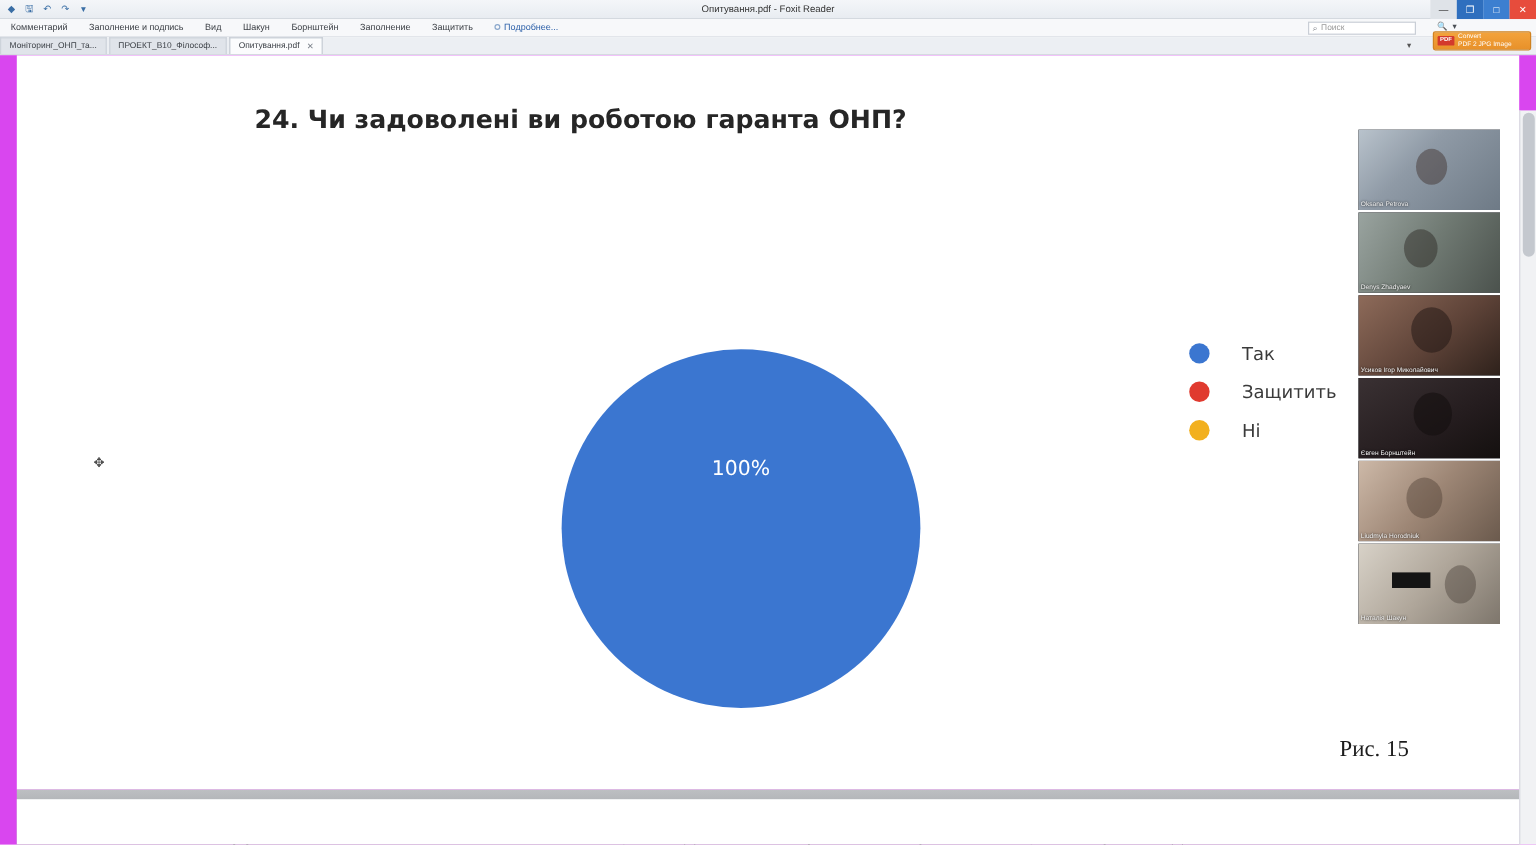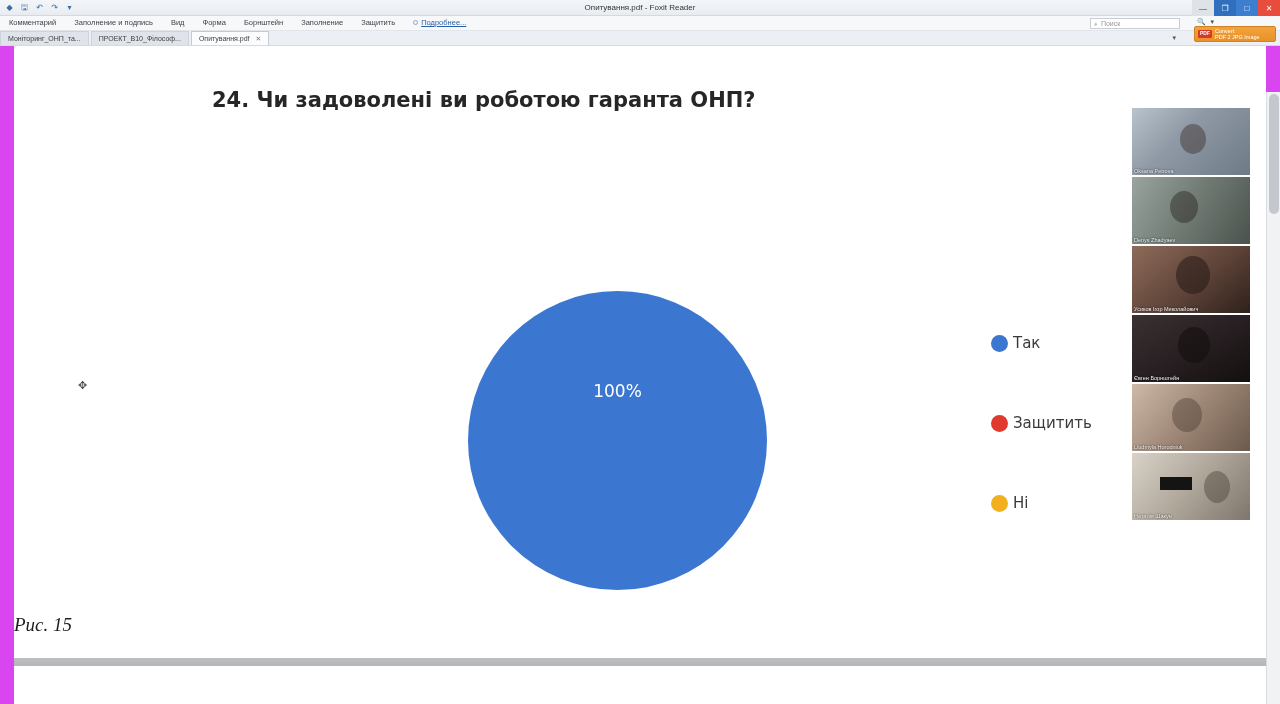--- a/index.html
+++ b/index.html
@@ -50,21 +50,21 @@
 
   
   .menubar {
     position: absolute; left: 0; top: 16px; width: 1280px; height: 15px;
     background: #f7f8fa;
     border-bottom: 1px solid #e2e5ea;
     display: flex; align-items: flex-end;
     font-size: 7.5px; color: #3b3f45;
   }
   .menubar .mi { padding: 0 9px; line-height: 15px; white-space: nowrap; }
-  .menubar .mi.more { color: #2b5fa8; display: flex; align-items: center; gap: 3px; text-decoration: underline; }
+  .menubar .mi.more { color: #2b5fa8; display: flex; align-items: center; gap: 3px; }
   .menubar .dot {
     width: 5px; height: 5px; border-radius: 50%;
     border: 1px solid #8aa7cc; display: inline-block;
   }
   .searchbox {
     position: absolute; right: 100px; top: 2px;
     width: 90px; height: 11px; background: #fff;
     border: 1px solid #c9ced6; display: flex; align-items: center;
     padding: 0 3px; font-size: 7px; color: #999; gap: 3px;
   }
@@ -141,27 +141,27 @@
   .pie-label {
     position: absolute; left: 454px; top: 335px; width: 299px;
     text-align: center; color: #ffffff; font-size: 17px;
     font-family: "DejaVu Sans", sans-serif;
   }
 
   .legend {
     position: absolute; left: 977px; top: 240px;
     display: flex; flex-direction: column; gap: 14px;
   }
-  .legend-row { display: flex; align-items: center; gap: 5px; margin-top: 48px; }
+  .legend-row { display: flex; align-items: flex-start; gap: 27px; }
   .legend-dot { width: 17px; height: 17px; border-radius: 50%; }
   .legend-text { font-size: 15px; color: #3a3a3a; font-family: "DejaVu Sans", sans-serif; }
 
   .fig-caption {
     position: absolute; left: 0; top: 568px; width: 1160px;
-    text-align: left; font-style: italic; font-size: 19px;
+    text-align: right; font-size: 19px;
     color: #1d1d1d; font-family: "Liberation Serif", serif;
   }
 
   .body-text {
     position: absolute; left: 180px; top: 633px; width: 900px;
     font-family: "Liberation Serif", serif;
     font-size: 19.5px; color: #141414; line-height: 33px;
   }
   .body-text b { font-weight: bold; }
 
@@ -231,21 +231,21 @@
       <div class="win-btn restore">❐</div>
       <div class="win-btn max">□</div>
       <div class="win-btn close">✕</div>
     </div>
   </div>
 
   <div class="menubar">
     <div class="mi">Комментарий</div>
     <div class="mi">Заполнение и подпись</div>
     <div class="mi">Вид</div>
-    <div class="mi">Форма</div>
+    <div class="mi">Шакун</div>
     <div class="mi">Борнштейн</div>
     <div class="mi">Заполнение</div>
     <div class="mi">Защитить</div>
     <div class="mi more">
       <span class="dot"></span>
       <span>Подробнее...</span>
     </div>
 
     <div class="searchbox">
       <span class="mag">⌕</span>

